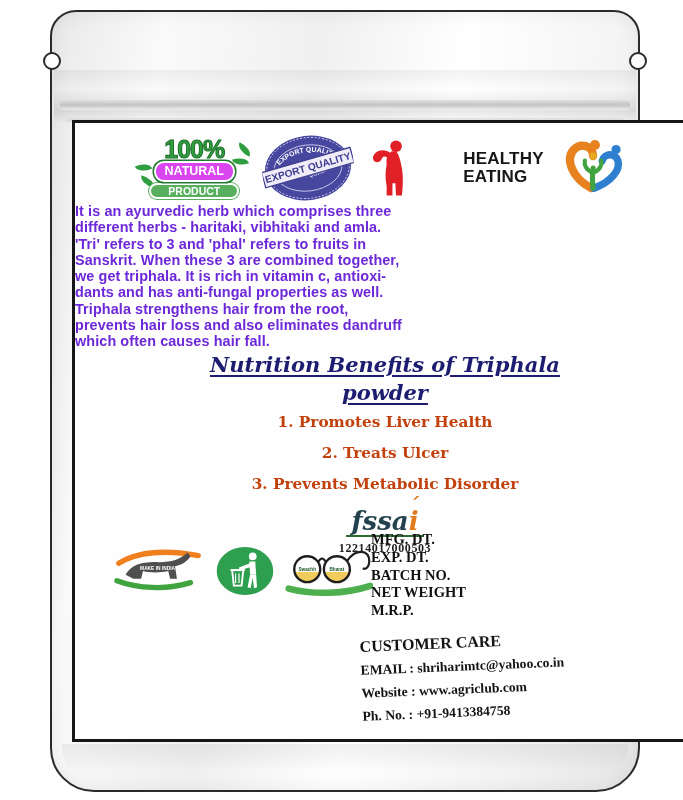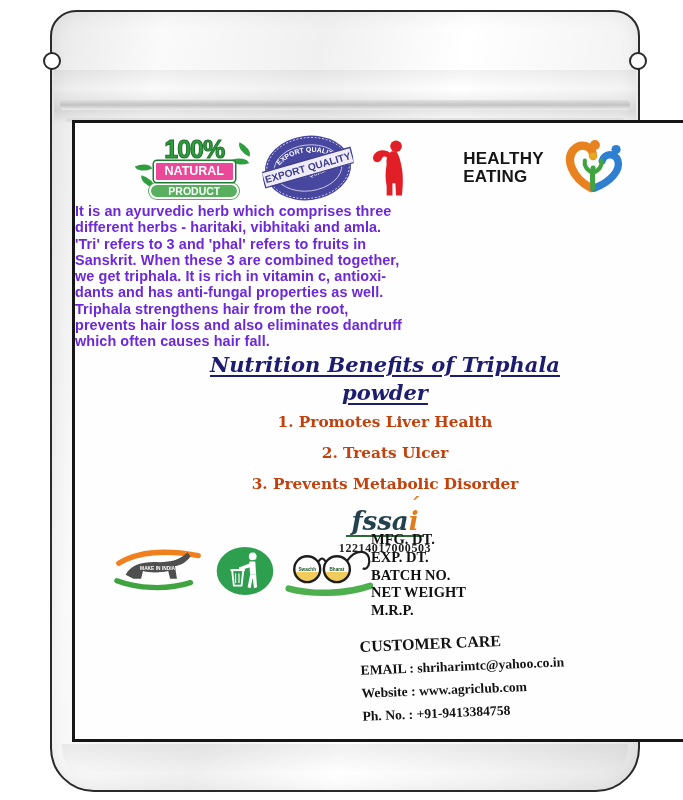--- a/index.html
+++ b/index.html
@@ -25,22 +25,22 @@
   
   .label { position:absolute; left:72px; top:120px; width:626px; height:622px;
     background:#fefefe; border:3px solid #161616; box-sizing:border-box; overflow:hidden; }
 
   
   .badges { display:flex; justify-content:center; align-items:center; gap:16px; margin-top:12px; height:66px; }
 
   .badge-natural { position:relative; width:104px; text-align:center; line-height:1; }
   .nb-100 { font-family:"Liberation Sans",sans-serif; font-weight:bold; font-size:25px; color:#2f9e3f;
     -webkit-text-stroke:1px #1e6f2a; letter-spacing:-1px; }
-  .nb-natural { display:inline-block; background:#ec4899; color:#fff; font-family:"Liberation Sans",sans-serif;
-    font-weight:bold; font-size:12.5px; padding:2px 9px; border-radius:3px; border:2px solid #fff;
+  .nb-natural { display:inline-block; background:#d946ef; color:#fff; font-family:"Liberation Sans",sans-serif;
+    font-weight:bold; font-size:12.5px; padding:2px 9px; border-radius:10px; border:2px solid #fff;
     box-shadow:0 0 0 1.5px #1f7a2e; margin-top:-5px; position:relative; z-index:2; }
   .nb-product { display:inline-block; background:#58b05e; color:#fff; font-family:"Liberation Sans",sans-serif;
     font-weight:bold; font-size:10.5px; padding:1px 17px; border-radius:8px; border:2px solid #fff;
     box-shadow:0 0 0 1px #58b05e; margin-top:-6px; position:relative; z-index:1; }
   .leaf { position:absolute; width:15px; height:9px; background:#2f9e3f; border-radius:0 100% 0 100%; }
   .leaf.l1 { left:-6px; top:26px; transform:rotate(-25deg); }
   .leaf.l2 { left:-2px; top:40px; transform:rotate(15deg); }
   .leaf.r1 { right:-6px; top:8px; transform:rotate(205deg); }
   .leaf.r2 { right:-2px; top:20px; transform:rotate(160deg); }
 

